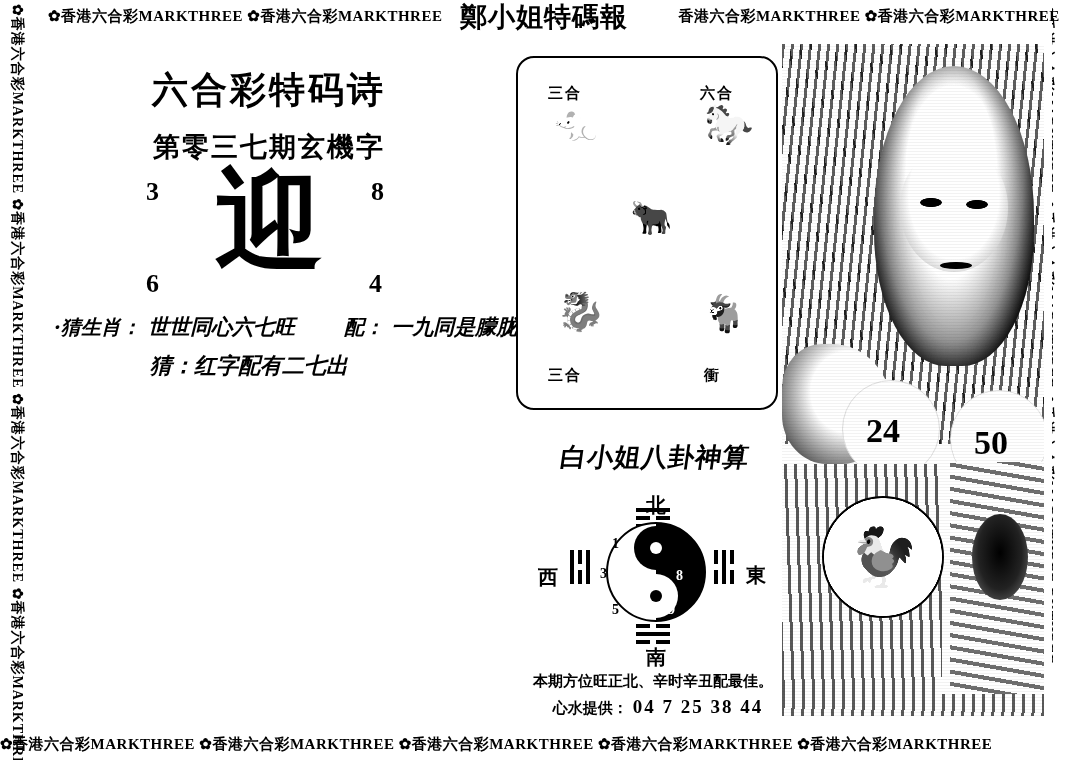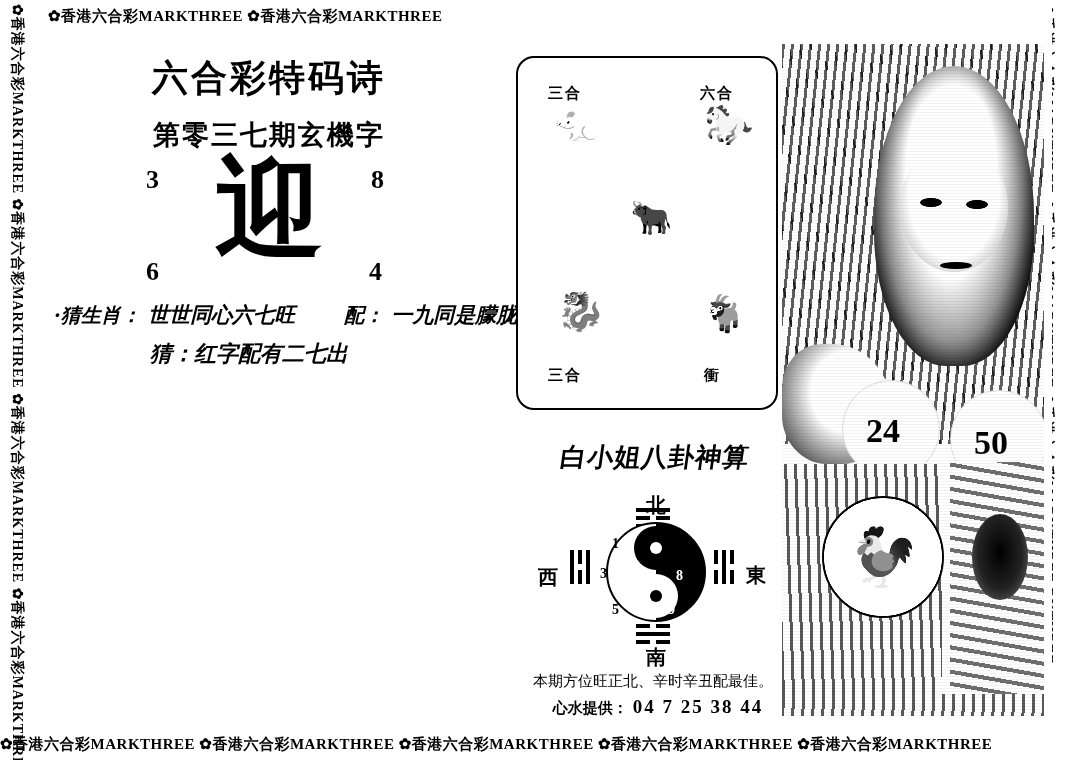--- a/index.html
+++ b/index.html
@@ -98,21 +98,21 @@
     letter-spacing: 4px;
     text-align: center;
     margin-top: 14px;
   }
   .title-sub {
     font-family: "DejaVu Sans", sans-serif;
     font-size: 36px;
     font-weight: bold;
     letter-spacing: 3px;
     text-align: center;
-    margin-top: 12px;
+    margin-top: 24px;
   }
   .title-issue {
     font-family: "DejaVu Sans", sans-serif;
     font-size: 27px;
     font-weight: bold;
     letter-spacing: 2px;
     text-align: center;
     margin-top: 14px;
   }
 
@@ -334,21 +334,21 @@
   .tri-e { left: 186px; top: 58px; }
 
   .bagua-note {
     position: absolute;
     left: 508px;
     top: 672px;
     width: 290px;
     text-align: center;
     font-family: "DejaVu Sans", sans-serif;
     font-size: 15px;
-    font-weight: normal;
+    font-weight: bold;
   }
   .bagua-nums {
     position: absolute;
     left: 508px;
     top: 696px;
     width: 300px;
     text-align: center;
     font-family: "DejaVu Sans", sans-serif;
     font-size: 15px;
     font-weight: bold;
@@ -488,22 +488,24 @@
   }
 </style>
 </head>
 <body>
 
 <div class="page">
 
   <div class="border-top">
     <span>✿香港六合彩MARKTHREE ✿香港六合彩MARKTHREE</span>
     <span style="width:236px;"></span>
-  </div>
-
+    <span>香港六合彩MARKTHREE ✿香港六合彩MARKTHREE</span>
+  </div>
+
+  <div class="masthead">鄭小姐特碼報</div>
 
   <div class="border-left">
     <div class="vert-text">✿香港六合彩MARKTHREE ✿香港六合彩MARKTHREE ✿香港六合彩MARKTHREE ✿香港六合彩MARKTHREE</div>
   </div>
 
   <div class="border-right">
     <div class="vert-text">✿香港六合彩MARKTHREE ✿香港六合彩MARKTHREE ✿香港六合彩MARKTHREE RKTHREE</div>
   </div>
 
   <div class="border-bottom">

